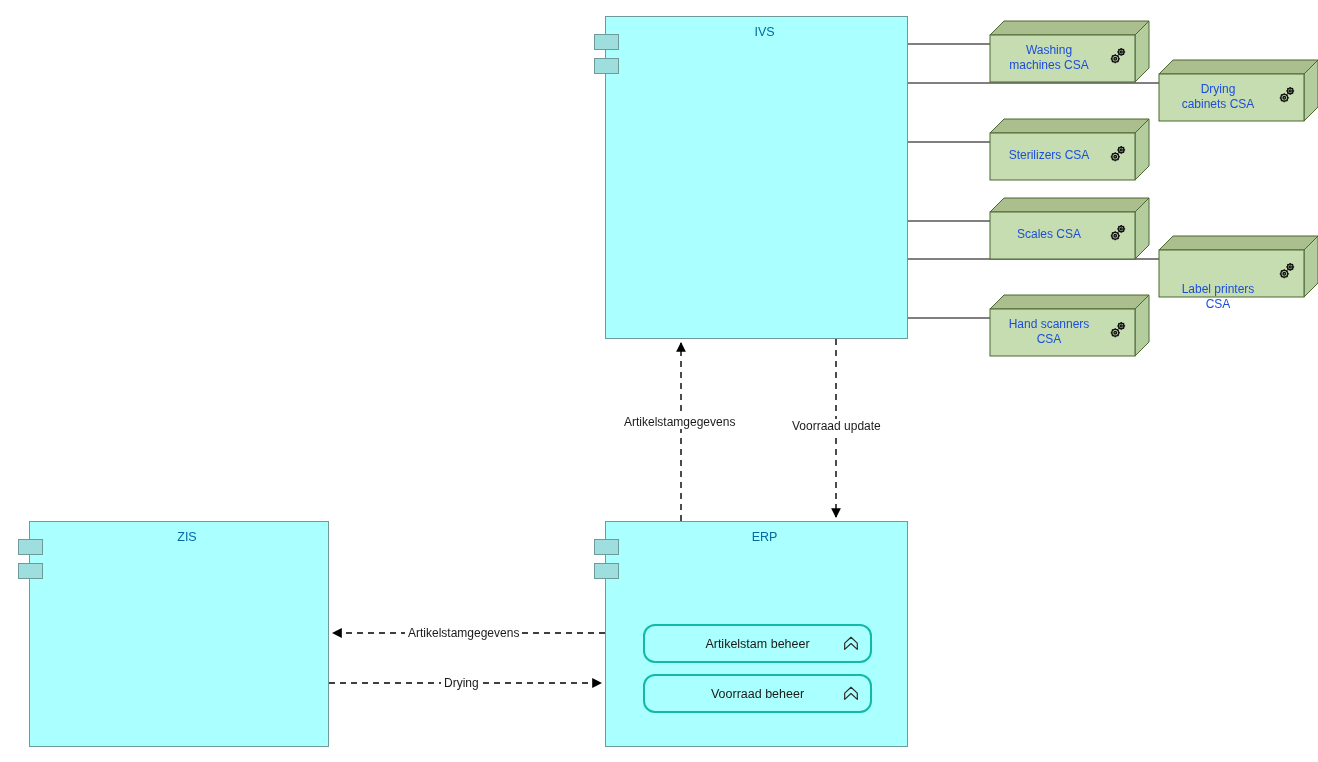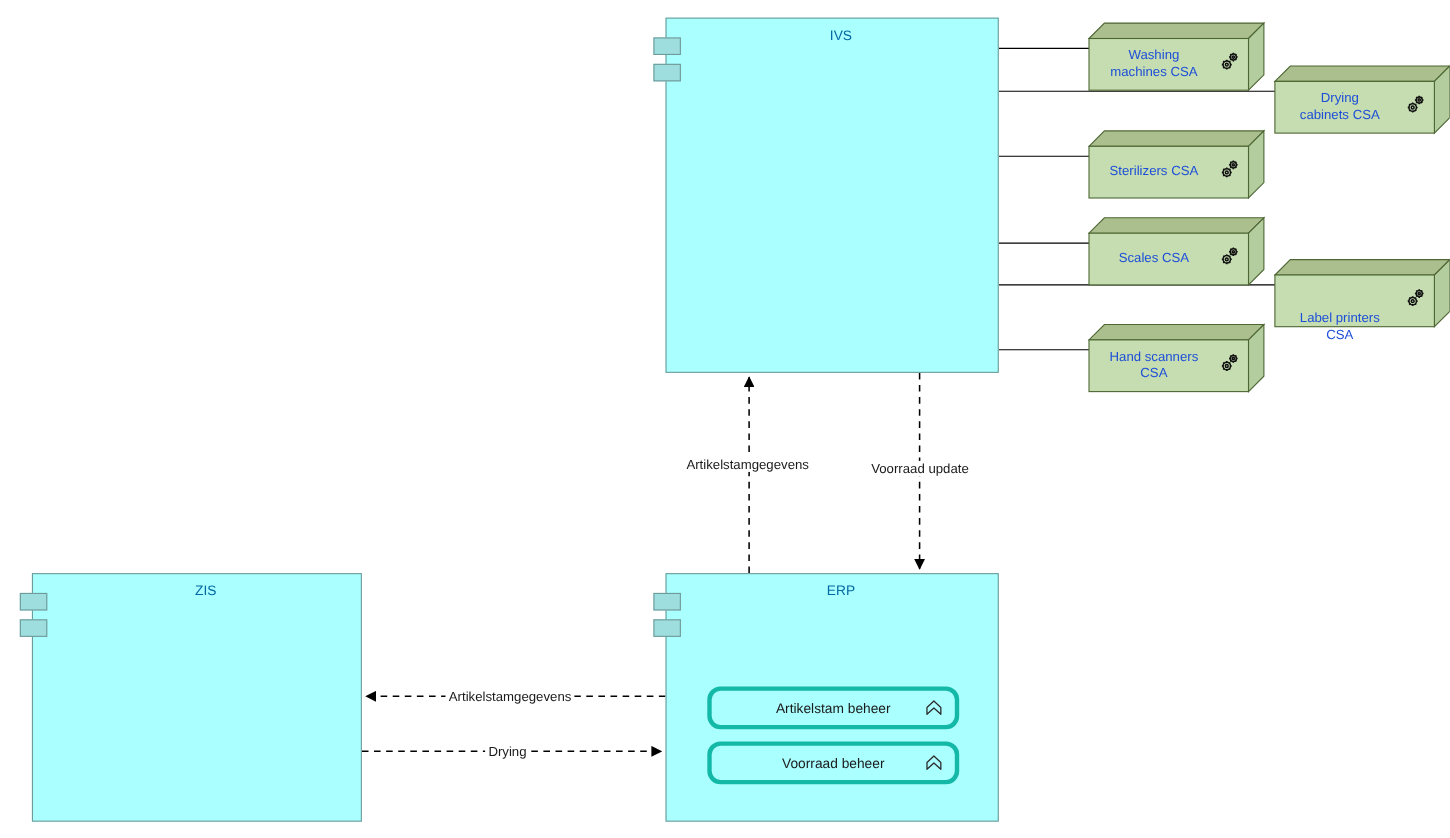--- a/index.html
+++ b/index.html
@@ -47,21 +47,21 @@
     box-sizing: border-box;
     left: -12px;
   }
   .comp-tab.t1 { top: 17px; }
   .comp-tab.t2 { top: 41px; }
 
   
   .func {
     position: absolute;
     background: #aaffff;
-    border: 4px solid #14b8a6;
+    border: 2px solid #14b8a6;
     border-radius: 12px;
     box-sizing: border-box;
   }
   .func-label {
     position: absolute;
     left: 0; right: 0;
     top: 50%;
     transform: translateY(-50%);
     text-align: center;
     font-size: 12.5px;

